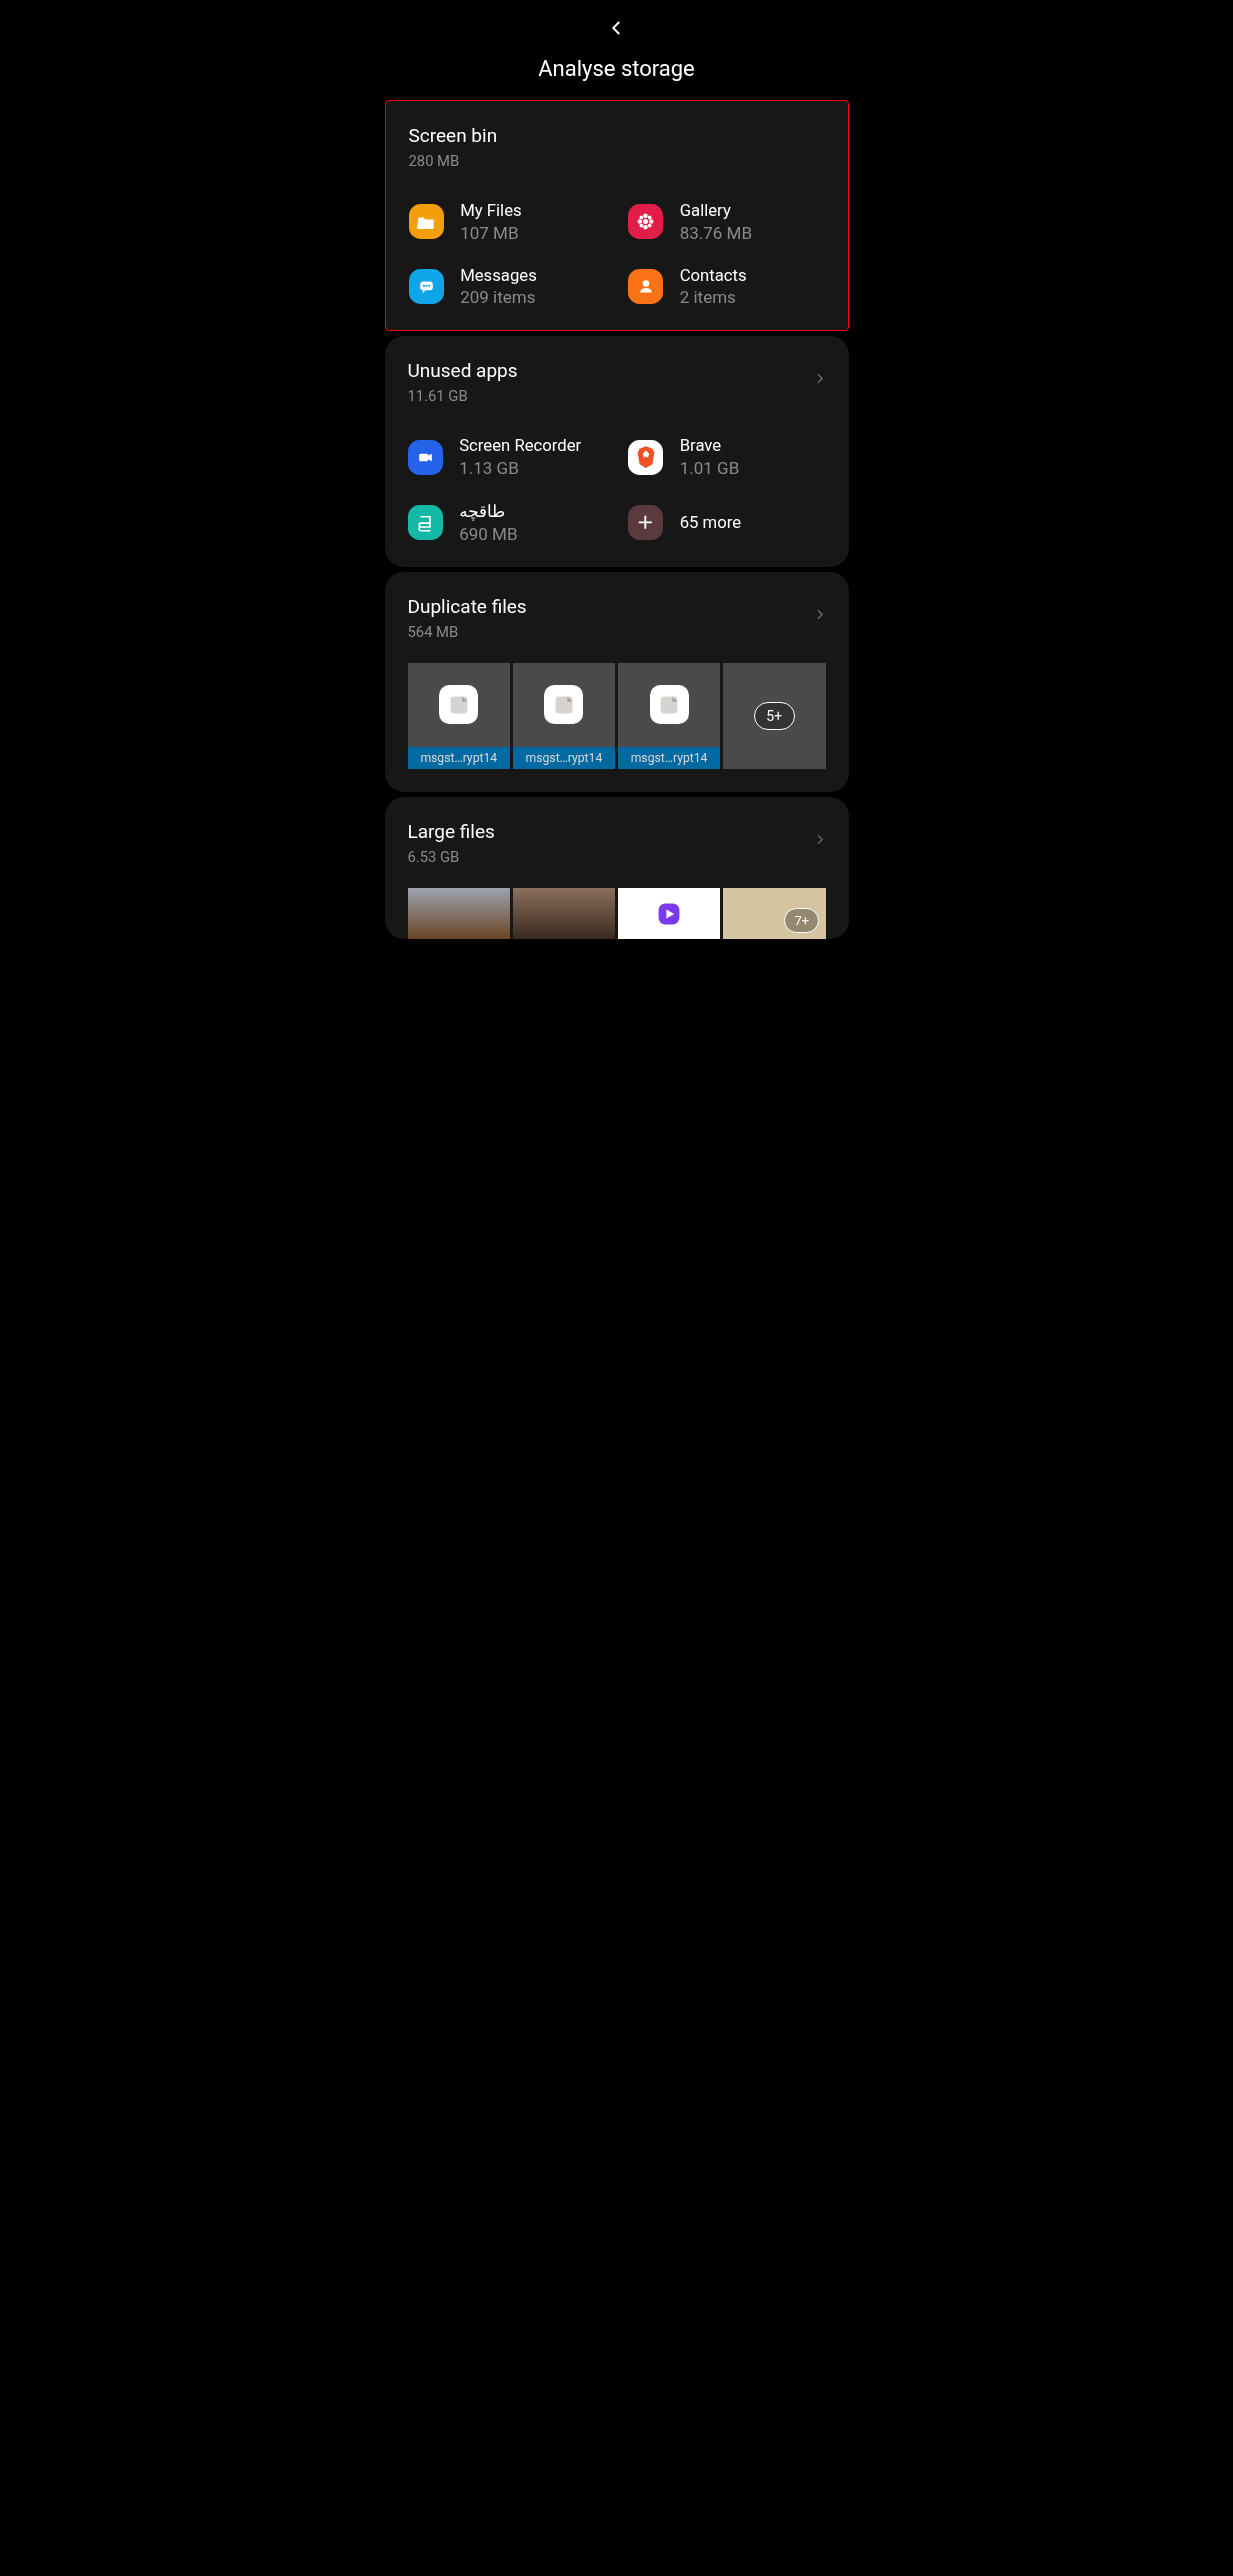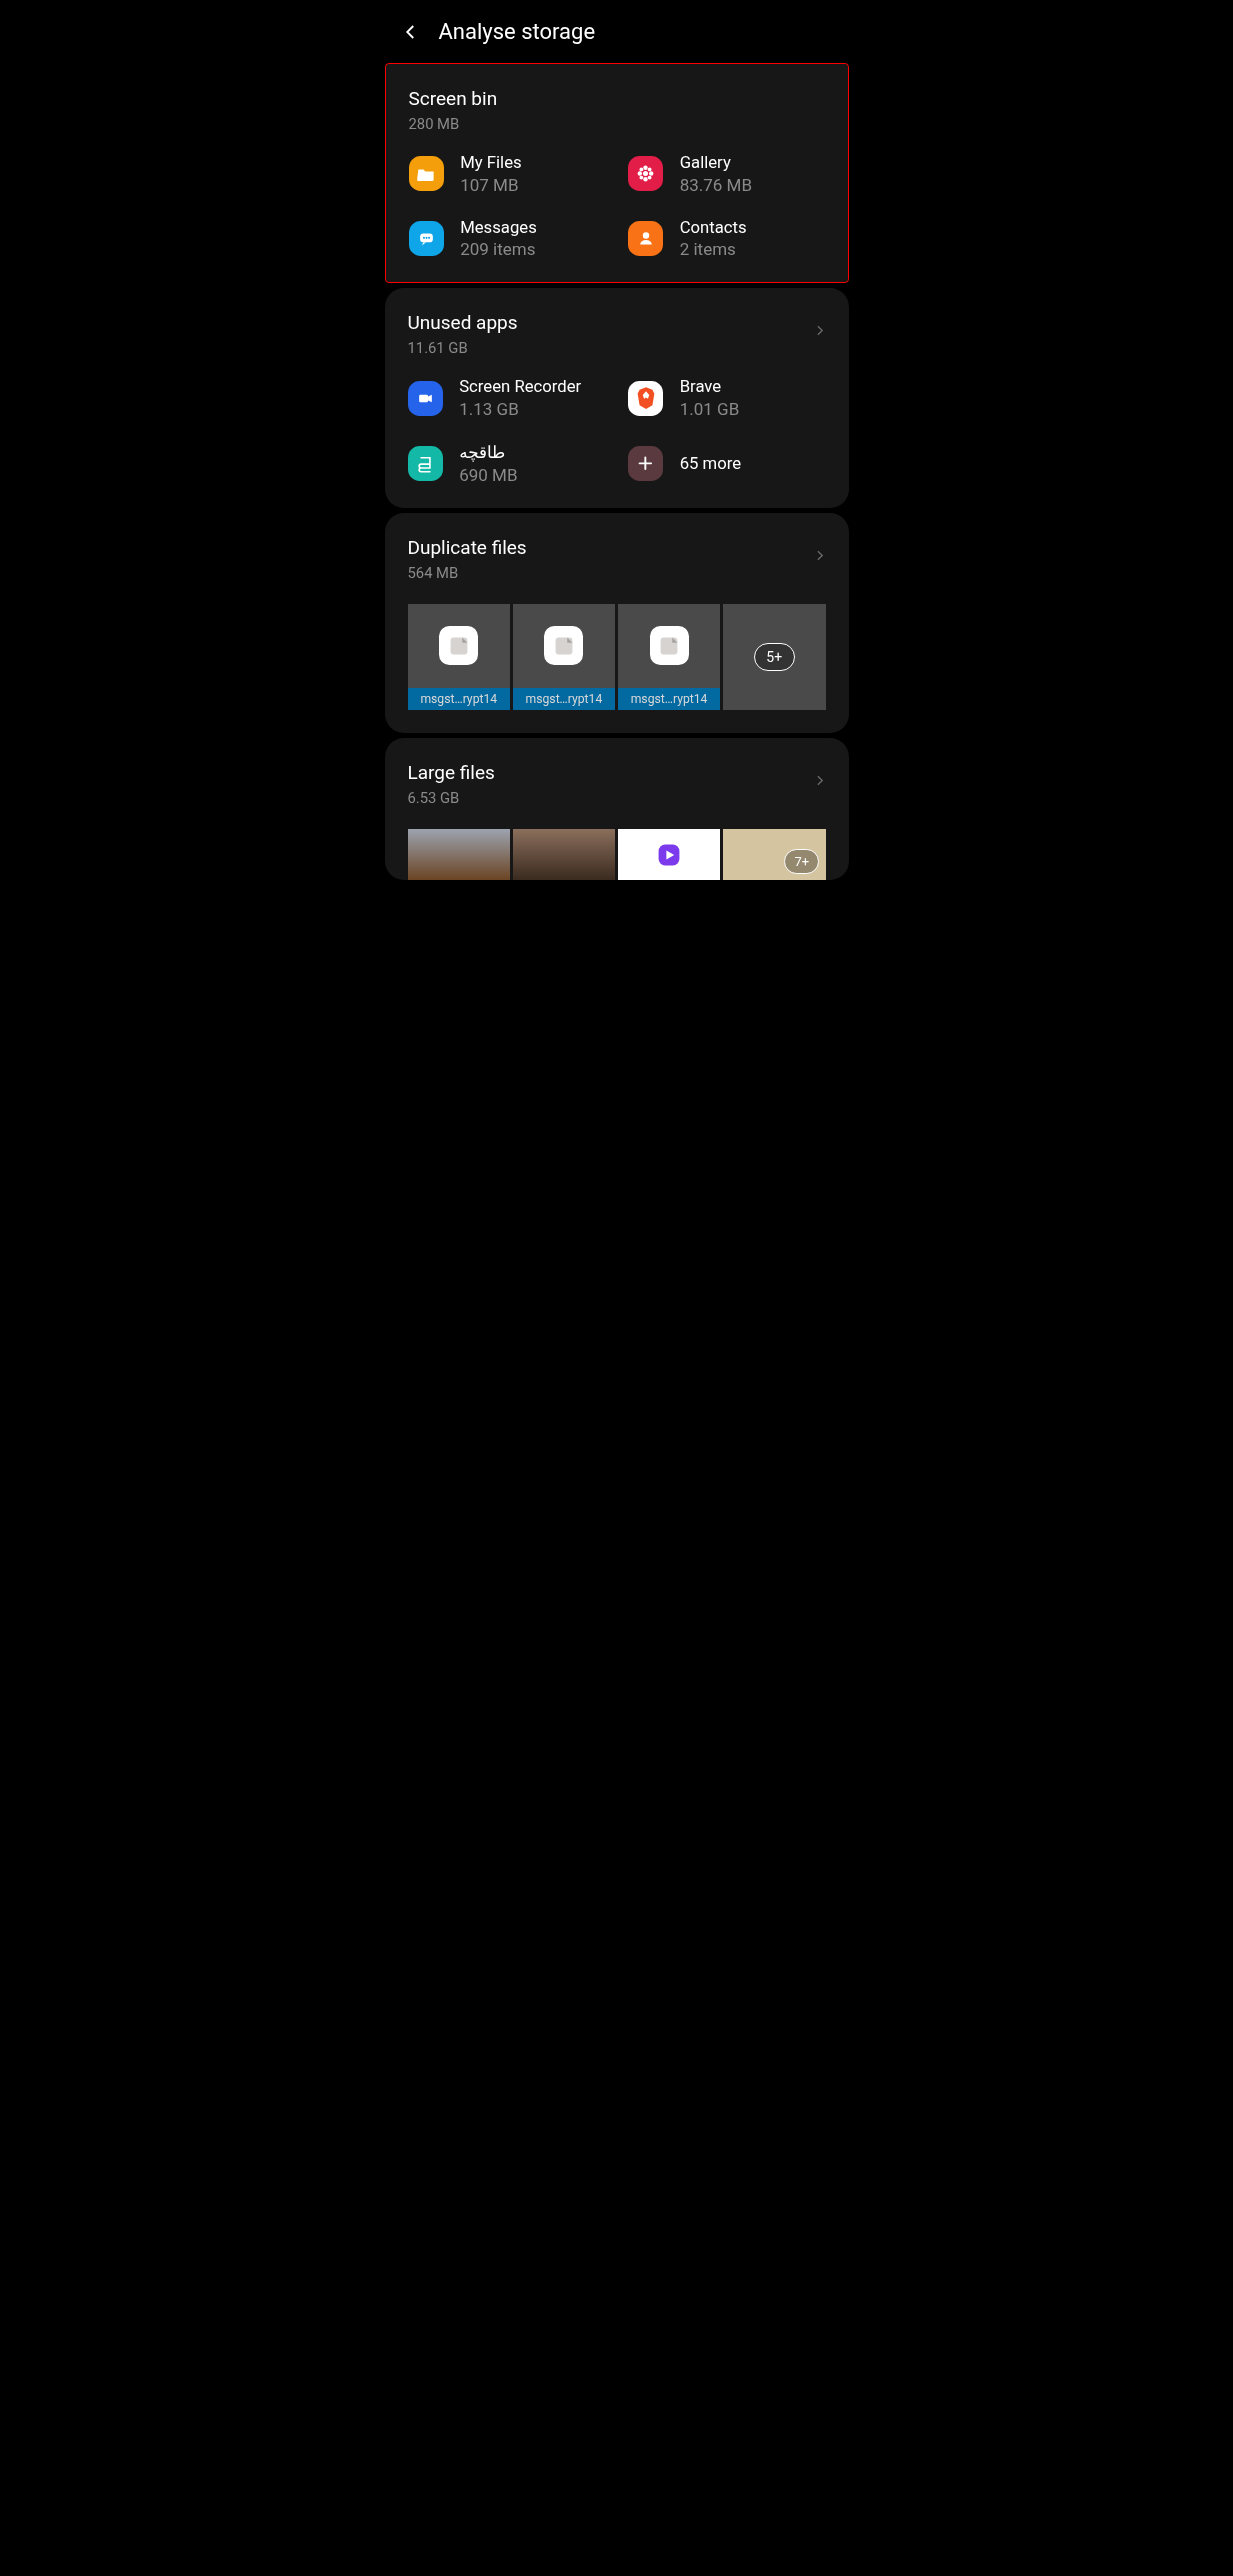--- a/index.html
+++ b/index.html
@@ -12,20 +12,21 @@
     font-family: -apple-system, BlinkMacSystemFont, "Segoe UI", Roboto, sans-serif;
     width: 482px;
     margin: 0 auto;
     color: #fff;
   }
   .header {
     display: flex;
     align-items: center;
     padding: 19px 26px;
     gap: 19px;
+    flex-direction: column;
   }
   .back-icon {
     width: 18px;
     height: 18px;
   }
   .header-title {
     font-size: 22px;
     font-weight: 400;
   }
   .card {
@@ -53,21 +54,21 @@
     position: absolute;
     right: 23px;
     top: 36px;
     width: 13px;
     height: 13px;
   }
   .grid-2 {
     display: grid;
     grid-template-columns: 1fr 1fr;
     gap: 23px 23px;
-    margin-top: 20px;
+    margin-top: 31px;
   }
   .item {
     display: flex;
     align-items: center;
     gap: 16.7px;
   }
   .icon-wrap {
     width: 35px;
     height: 35px;
     border-radius: 11.6px;

